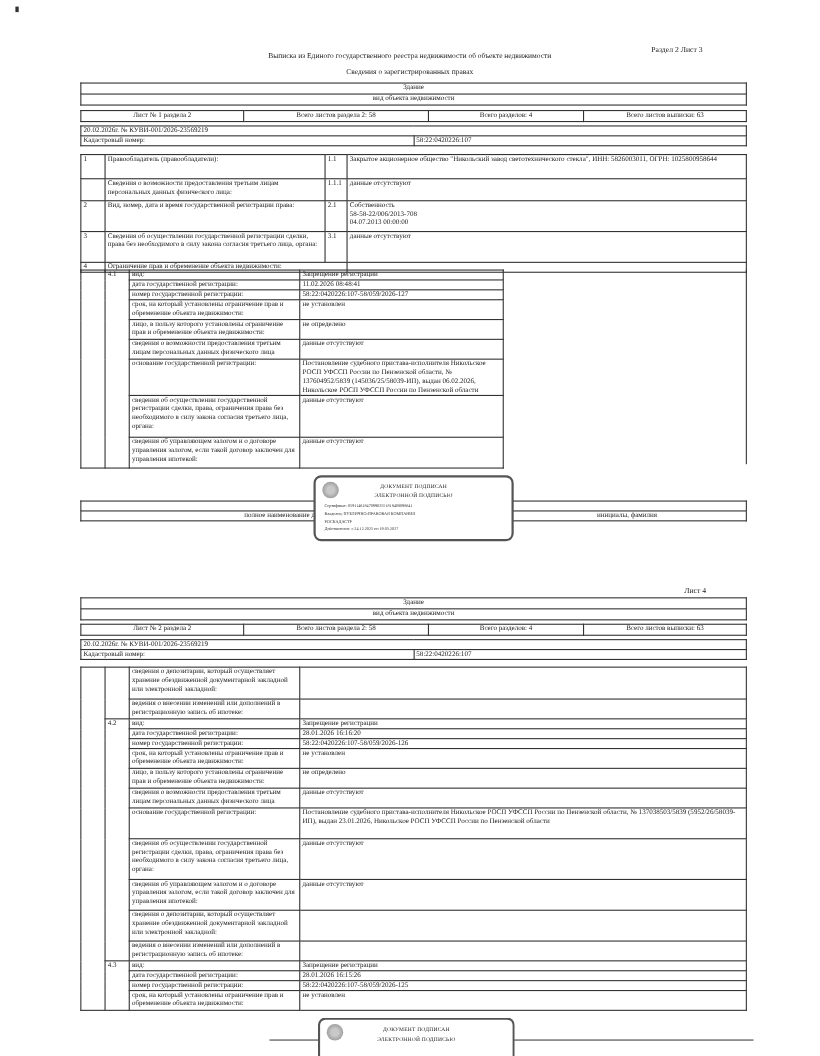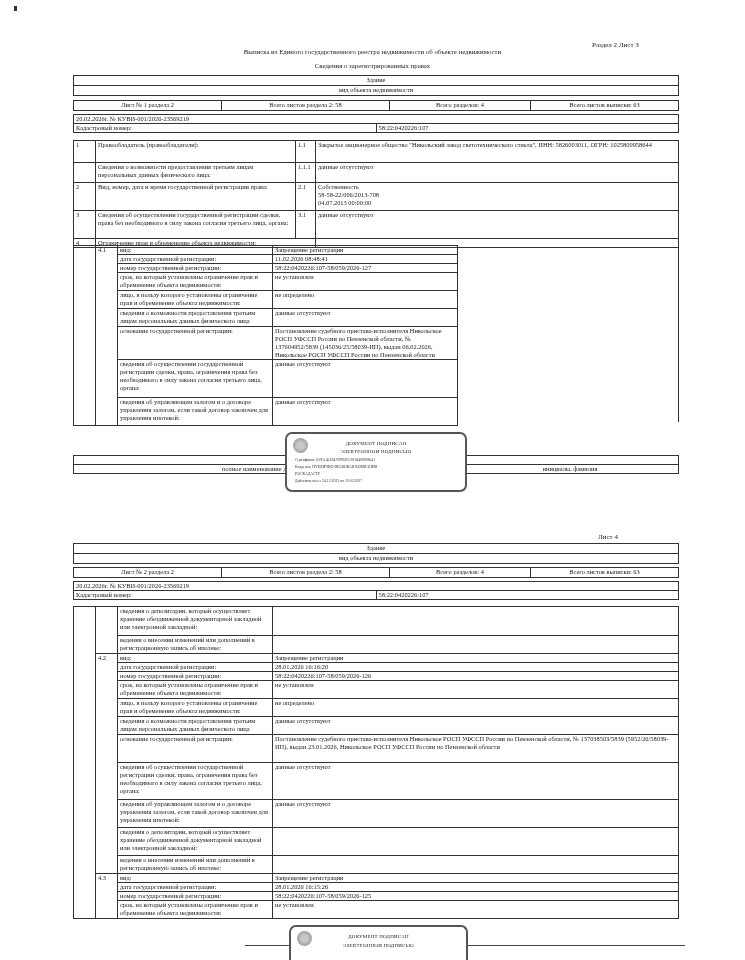--- a/index.html
+++ b/index.html
@@ -170,21 +170,21 @@
 <div class="abs stamp" style="left:285px; top:432px; width:178px; height:56px;">
   <div class="emblem"></div>
   <div class="t1" style="top:7px;">ДОКУМЕНТ ПОДПИСАН</div>
   <div class="t1" style="top:15px;">ЭЛЕКТРОННОЙ ПОДПИСЬЮ</div>
   <div class="ln" style="top:24px;">Сертификат: 0591146184709902551818408098641</div>
   <div class="ln" style="top:31px;">Владелец: ПУБЛИЧНО-ПРАВОВАЯ КОМПАНИЯ</div>
   <div class="ln" style="top:38px;">РОСКАДАСТР</div>
   <div class="ln" style="top:45px;">Действителен: с 24.12.2025 по 19.03.2027</div>
 </div>
 
-<div class="abs page-no" style="left:598px; top:533px;">Лист 4</div>
+<div class="abs page-no" style="left:622px; top:533px;">Лист 4</div>
 
 <table class="hdr thick" style="left:73px; top:543px; width:606px;">
   <tbody>
       <tr style="height:10px;">
         <td>Здание</td>
       </tr>
   <tr style="height:10px;">
         <td>вид объекта недвижимости</td>
       </tr>
 </tbody>

